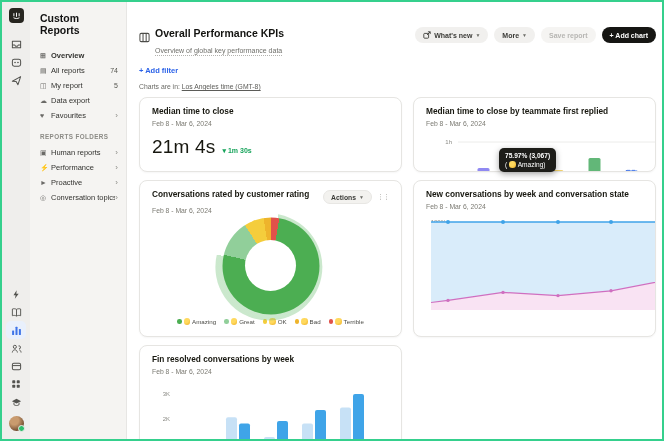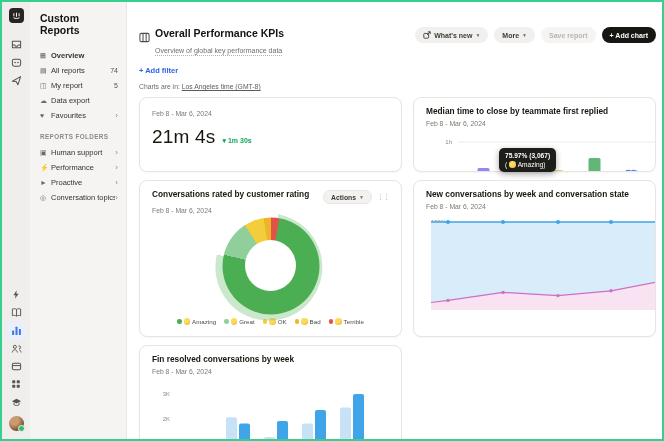--- a/index.html
+++ b/index.html
@@ -198,21 +198,21 @@
         <div class="sb-item">
           <span class="ic">♥</span>
           <span class="lbl">Favourites</span>
           <span class="chv">›</span>
         </div>
       </div>
     <div class="sb-sect">REPORTS FOLDERS</div>
     <div id="sb-folders">
         <div class="sb-item">
           <span class="ic">▣</span>
-          <span class="lbl">Human support</span>
+          <span class="lbl">Human reports</span>
           <span class="chv">›</span>
         </div>
         <div class="sb-item">
           <span class="ic">⚡</span>
           <span class="lbl">Performance</span>
           <span class="chv">›</span>
         </div>
         <div class="sb-item">
           <span class="ic">►</span>
           <span class="lbl">Proactive</span>
@@ -265,20 +265,21 @@
     <div class="addfilter">+ Add filter</div>
     <div class="tzline">
       <span>Charts are in:</span>
       <a>Los Angeles time (GMT-8)</a>
     </div>
 
     <div class="cards">
 
 
       <div class="card">
+        <div class="c-title">Median time to close</div>
         <div class="c-date">Feb 8 - Mar 6, 2024</div>
         <div class="kpi-row">
           <span class="kpi-val">21m 4s</span>
           <span class="kpi-delta" id="delta1" style="color: rgb(23, 164, 91);">▾ 1m 30s</span>
         </div>
       </div>
 
       <div class="card">
         <div class="c-title">Median time to close by teammate first replied</div>
         <div class="c-date">Feb 8 - Mar 6, 2024</div>

